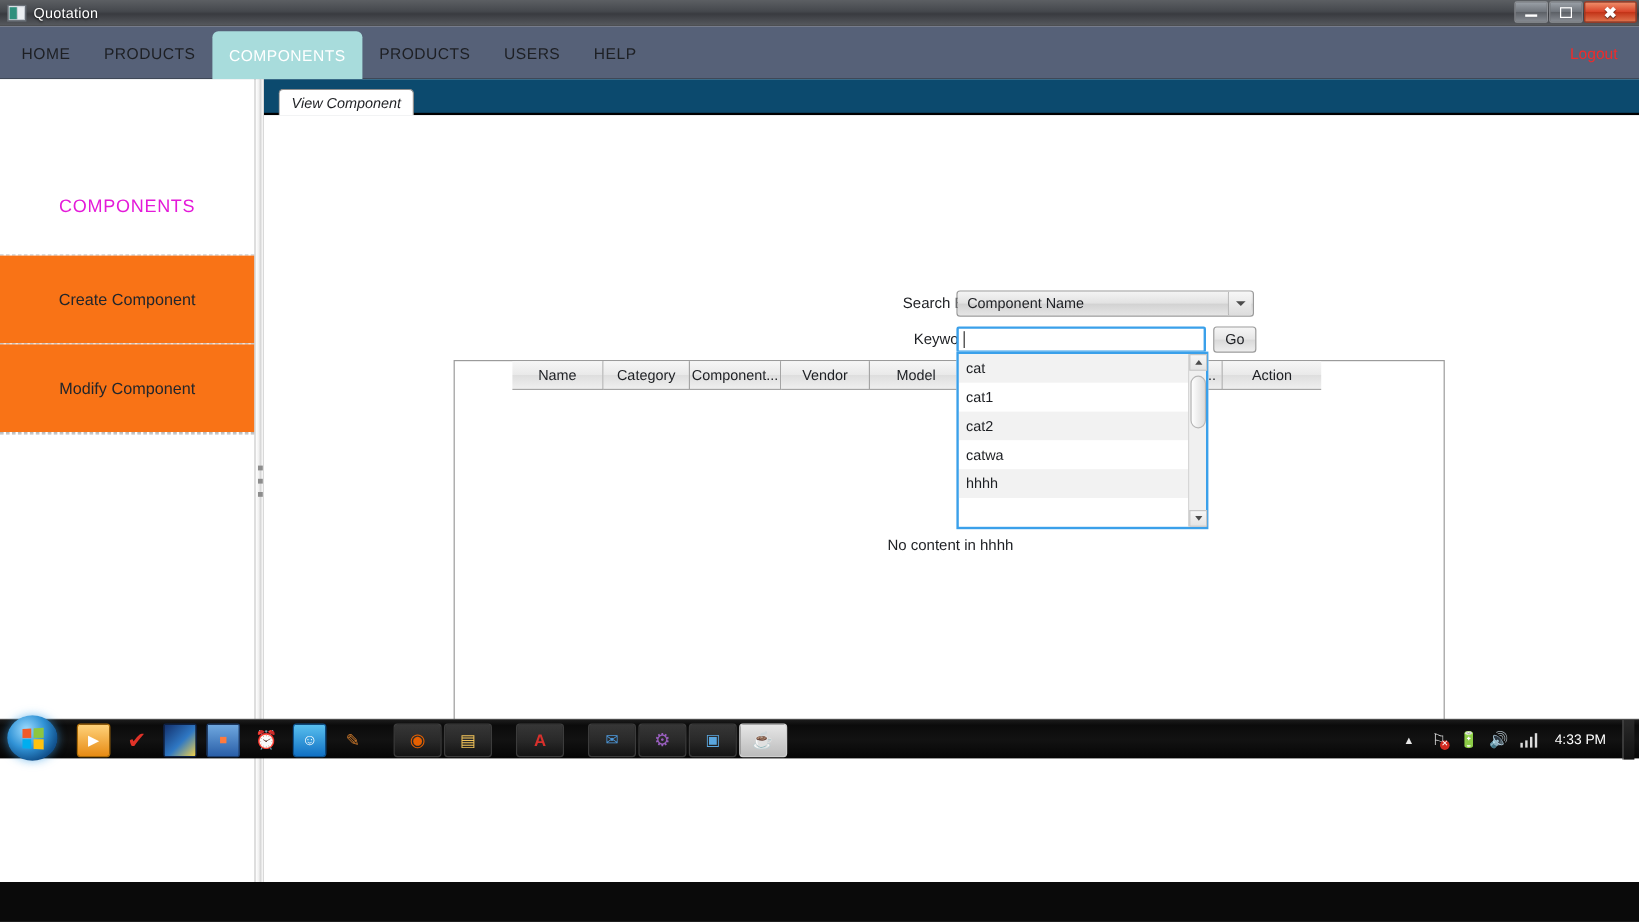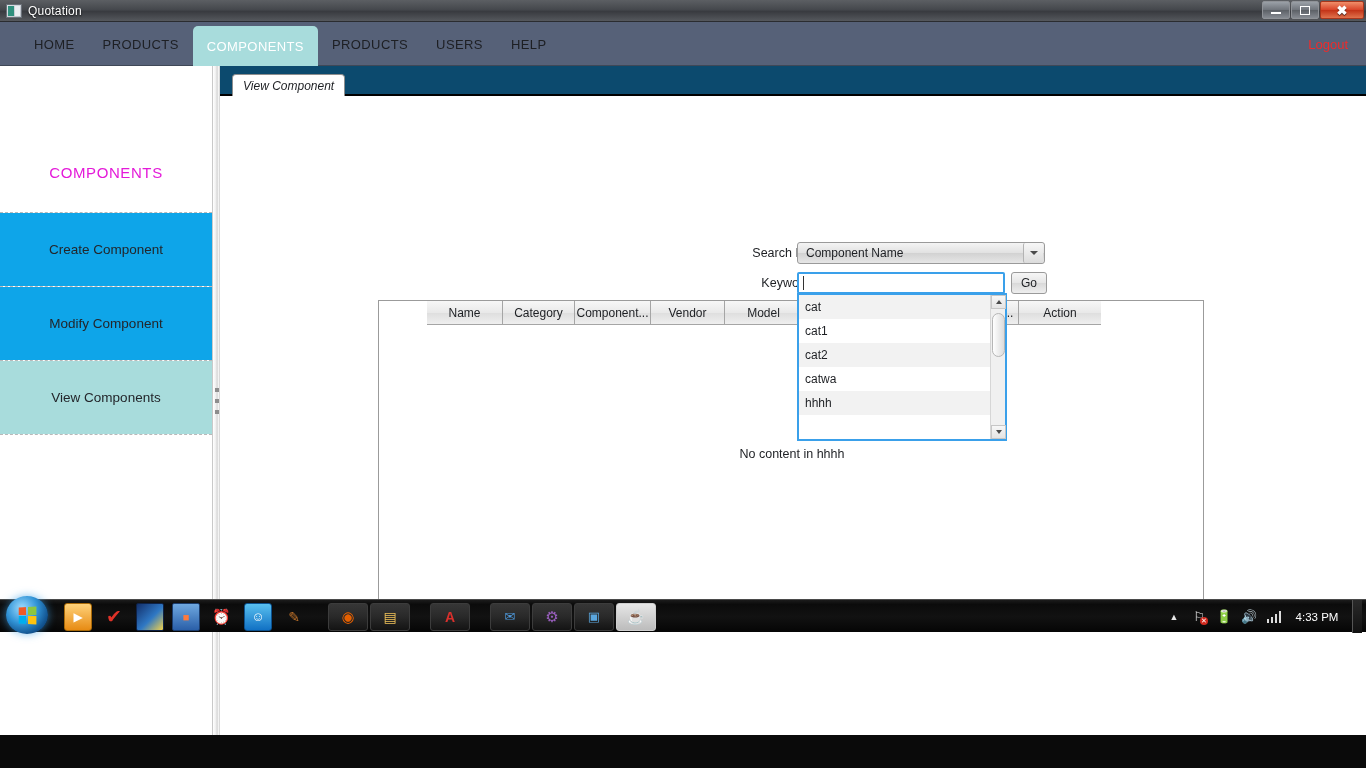--- a/index.html
+++ b/index.html
@@ -76,21 +76,21 @@
   .win-max-glyph {
     display:block; width:10px; height:9px; border:1.5px solid #fff; position:relative;
   }
 
   
   .navbar {
     position: absolute; left: 0; top: 22px; width: 1366px; height: 44px;
     background: #566178;
     border-bottom: 1px solid #3f4857;
   }
-  .nav-items { display: flex; align-items: stretch; height: 44px; padding-left: 20px; }
+  .nav-items { display: flex; align-items: stretch; height: 44px; padding-left: 4px; }
   .nav-item {
     display: flex; align-items: center; padding: 0 14px;
     font-size: 13px; color: #1d1f23; letter-spacing: .4px;
     cursor: default;
   }
   .nav-item.active {
     background: #a8dcdc;
     color: #ffffff;
     border-top-left-radius: 5px; border-top-right-radius: 5px;
     margin-top: 4px;
@@ -109,21 +109,21 @@
   .sidebar-title {
     height: 80px; margin-top: 66px;
     display: flex; align-items: center; justify-content: center;
     font-size: 15px; color: #e41ad9; letter-spacing: .6px;
   }
   .sb-sep { border-top: 1px dashed #b9b9b9; height: 0; }
   .sidebar-item {
     height: 73px;
     display: flex; align-items: center; justify-content: center;
     font-size: 13.5px; color: #23262b; cursor: pointer;
-    background: #0ea5e9;
+    background: #f97316;
   }
   .sidebar-item.active { background: #a8dcdc; }
 
   
   .splitter {
     position: absolute; left: 212px; top: 66px; width: 8px; height: 669px;
     background: linear-gradient(to right,#ffffff,#f2f2f2 40%,#d7d7d7 70%,#ffffff);
     border-left: 1px solid #c9c9c9; border-right: 1px solid #d9d9d9;
   }
   .splitter-grip {
@@ -391,21 +391,20 @@
       <div class="logout">Logout</div>
     </div>
 
     <div class="sidebar">
       <div class="sidebar-title">COMPONENTS</div>
       <div class="sb-sep"></div>
       <div class="sidebar-item">Create Component</div>
       <div class="sb-sep"></div>
       <div class="sidebar-item">Modify Component</div>
       <div class="sb-sep"></div>
-      <div class="sidebar-item active">View Components</div>
       <div class="sb-sep"></div>
     </div>
 
     <div class="splitter">
       <div class="splitter-grip">
         <i></i>
           <i></i>
           <i></i>
       </div>
     </div>

